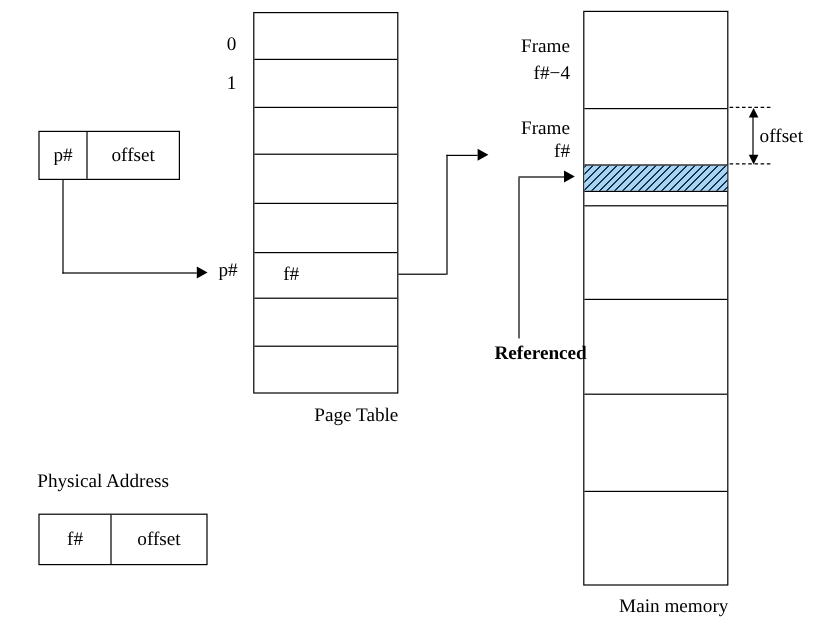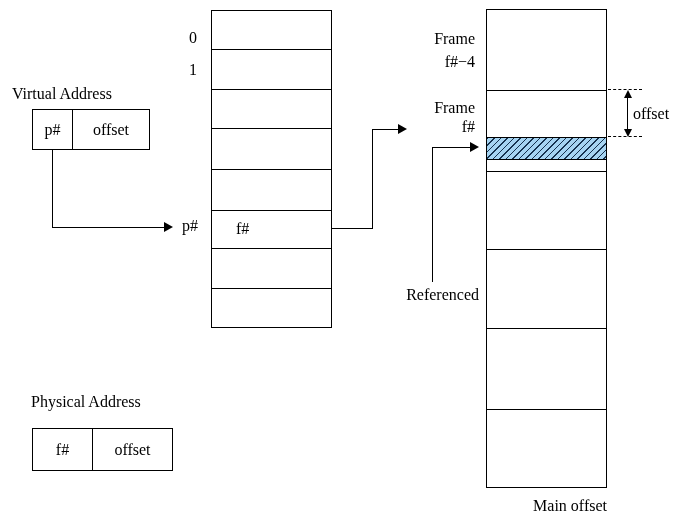--- a/index.html
+++ b/index.html
@@ -35,21 +35,20 @@
   .ah{position:absolute;width:0;height:0;}
   .ah-right{border-top:5px solid transparent;border-bottom:5px solid transparent;border-left:9px solid var(--line);}
   .ah-up{border-left:4px solid transparent;border-right:4px solid transparent;border-bottom:8px solid var(--line);}
   .ah-down{border-left:4px solid transparent;border-right:4px solid transparent;border-top:8px solid var(--line);}
 </style>
 </head>
 <body>
 
 <div class="canvas">
 
-  <div class="lbl" style="left:12px;top:85px;">Virtual Address</div>
   <div class="box addr" style="left:32px;top:109px;width:118px;height:41px;">
     <div class="cell first" style="width:40px;">p#</div>
     <div class="cell rest">offset</div>
   </div>
 
   <div class="vline" style="left:52px;top:150px;height:78px;"></div>
   <div class="hline" style="left:52px;top:227px;width:112px;"></div>
   <div class="ah ah-right" style="left:164px;top:222px;"></div>
   <div class="lbl rt" style="left:172px;top:217px;width:26px;">p#</div>
 
@@ -58,56 +57,57 @@
     <div class="rowline" style="top:78px;"></div>
     <div class="rowline" style="top:117px;"></div>
     <div class="rowline" style="top:158px;"></div>
     <div class="rowline" style="top:199px;"></div>
     <div class="rowline" style="top:237px;"></div>
     <div class="rowline" style="top:277px;"></div>
     <div class="lbl" style="left:24px;top:199px;height:38px;line-height:38px;">f#</div>
   </div>
   <div class="lbl rt" style="left:180px;top:29px;width:17px;">0</div>
   <div class="lbl rt" style="left:180px;top:61px;width:17px;">1</div>
+  <div class="lbl ctr" style="left:211px;top:338px;width:121px;">Page Table</div>
 
   <div class="hline" style="left:332px;top:228px;width:40px;"></div>
   <div class="vline" style="left:372px;top:129px;height:100px;"></div>
   <div class="hline" style="left:372px;top:129px;width:26px;"></div>
   <div class="ah ah-right" style="left:398px;top:124px;"></div>
 
   <div class="box" style="left:486px;top:9px;width:121px;height:479px;">
     <div class="rowline" style="top:80px;"></div>
     <div class="hatch" style="top:127px;height:23px;"></div>
     <div class="rowline" style="top:161px;"></div>
     <div class="rowline" style="top:239px;"></div>
     <div class="rowline" style="top:318px;"></div>
     <div class="rowline" style="top:399px;"></div>
   </div>
-  <div class="lbl ctr" style="left:486px;top:497px;width:121px;">Main offset</div>
+  <div class="lbl ctr" style="left:486px;top:497px;width:121px;">Main memory</div>
 
   <div class="lbl ctr" style="left:405px;top:27px;width:70px;line-height:23px;">
     <div>Frame</div>
     <div>f#−4</div>
   </div>
   <div class="lbl ctr" style="left:405px;top:98px;width:70px;line-height:19px;">
     <div>Frame</div>
     <div>f#</div>
   </div>
 
   <div class="dash" style="left:608px;top:89px;width:34px;"></div>
   <div class="dash" style="left:608px;top:136px;width:34px;"></div>
   <div class="vline" style="left:627px;top:95px;height:37px;"></div>
   <div class="ah ah-up" style="left:624px;top:90px;"></div>
   <div class="ah ah-down" style="left:624px;top:129px;"></div>
   <div class="lbl" style="left:633px;top:105px;">offset</div>
 
   <div class="vline" style="left:432px;top:148px;height:134px;"></div>
   <div class="hline" style="left:432px;top:147px;width:38px;"></div>
   <div class="ah ah-right" style="left:470px;top:142px;"></div>
-  <div class="lbl ctr" style="left:379px;top:287px;width:100px;line-height:16px;">
+  <div class="lbl ctr" style="left:389px;top:287px;width:100px;line-height:16px;font-weight:bold;">
     <div>Referenced</div>
   </div>
 
   <div class="lbl" style="left:31px;top:393px;">Physical Address</div>
   <div class="box addr" style="left:32px;top:428px;width:141px;height:43px;">
     <div class="cell first" style="width:60px;">f#</div>
     <div class="cell rest">offset</div>
   </div>
 
 </div>

